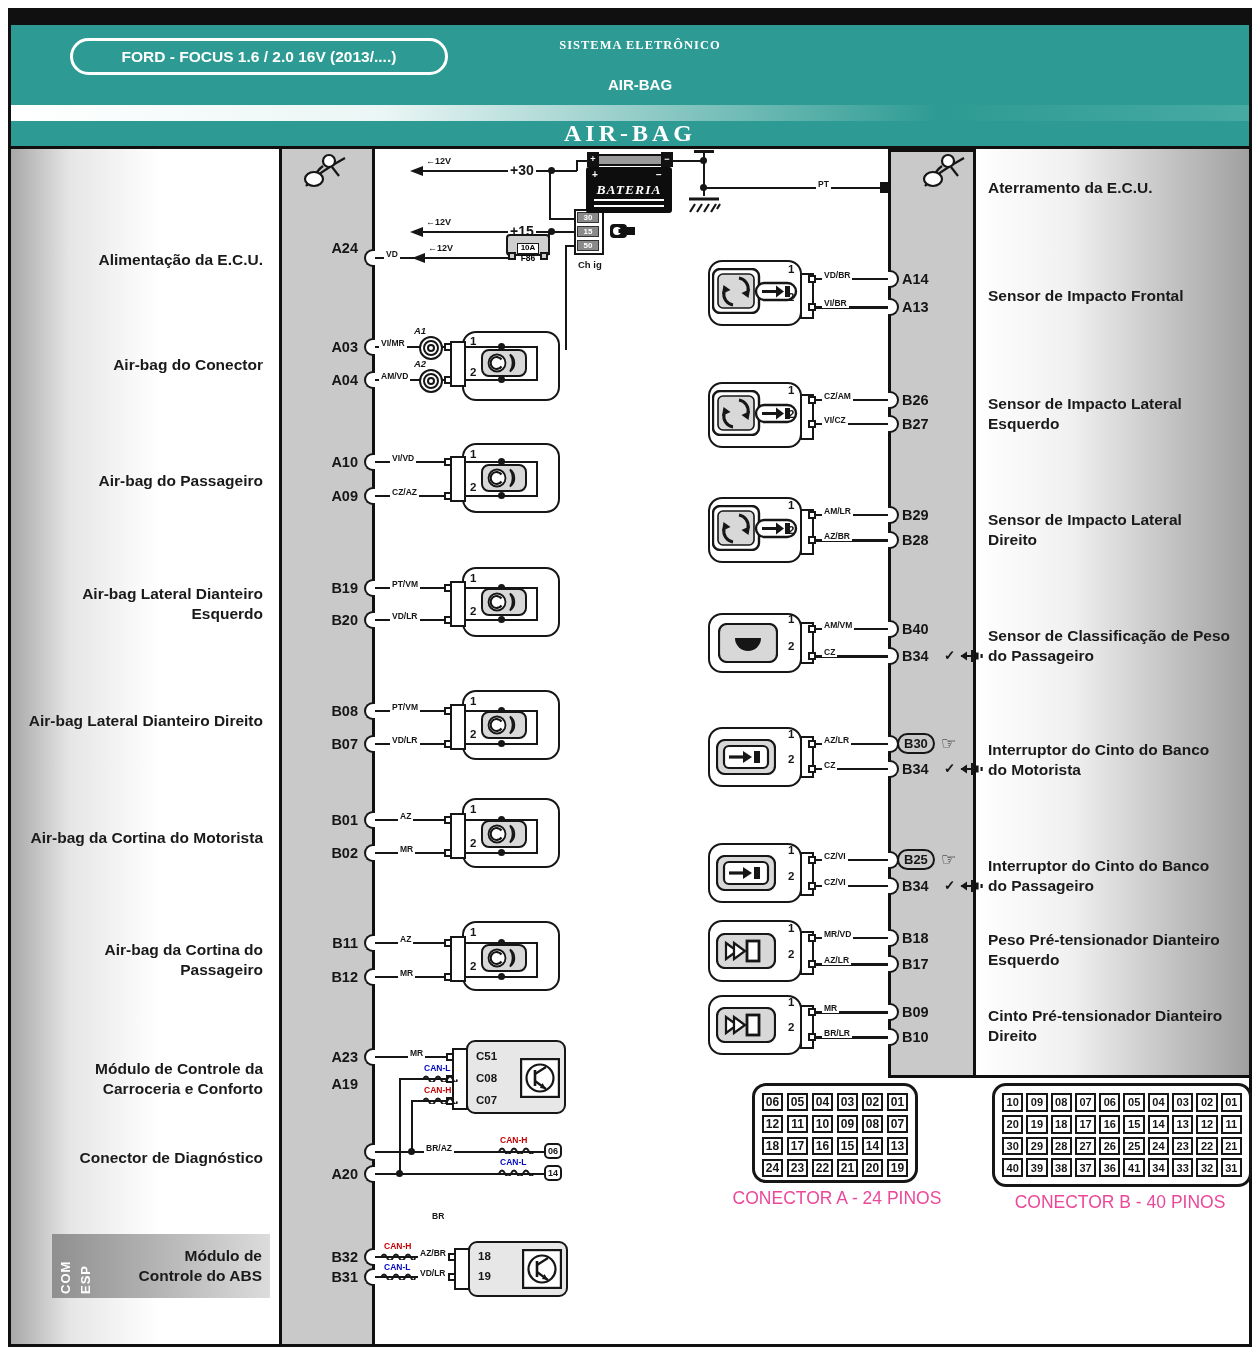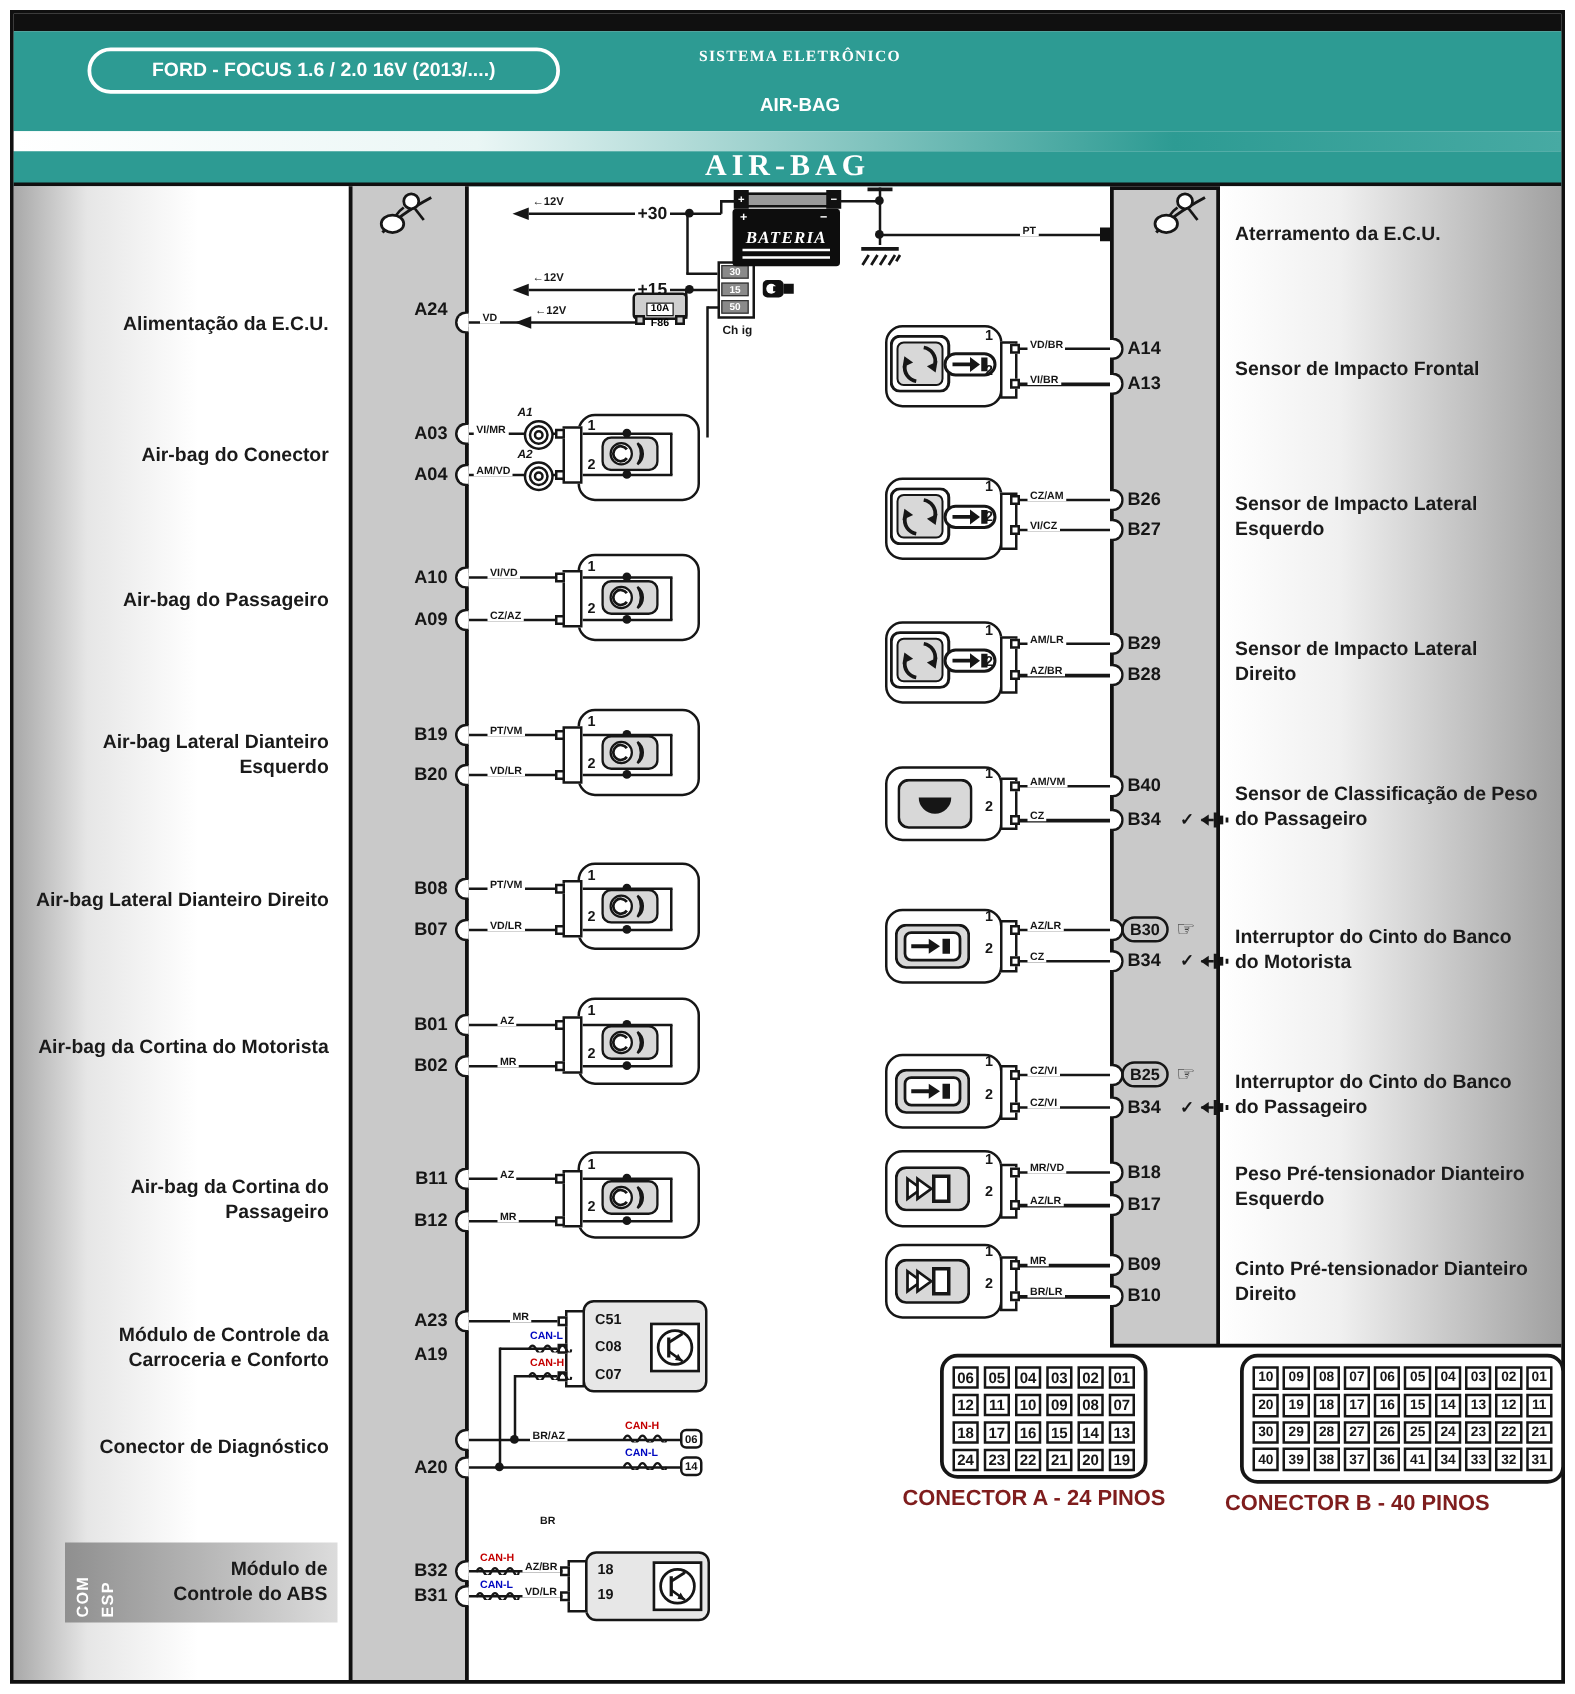--- a/index.html
+++ b/index.html
@@ -24,21 +24,21 @@
 .n{position:absolute;font-weight:bold;font-size:11.5px;color:#161616}
 .tri{position:absolute;width:0;height:0;border-top:5px solid transparent;border-bottom:5px solid transparent;border-right:13px solid #161616}
 .v12{position:absolute;font-weight:bold;font-size:9px;color:#161616;white-space:nowrap}
 .red{color:#c40000}.blu{color:#0008c0}
 .canlab{position:absolute;font-weight:bold;font-size:8.5px;line-height:1;white-space:nowrap}
 .oval{position:absolute;border:2.5px solid #161616;border-radius:15px;padding:1px 5px;font-weight:bold;font-size:13px;color:#161616;background:transparent}
 .hand{position:absolute;font-size:17px;color:#161616}
 .chk{position:absolute;font-weight:bold;font-size:13.5px;color:#161616}
 .grid{position:absolute;background:#fff;border:3px solid #161616;border-radius:14px;display:grid;gap:4px;padding:7px}
 .cell{border:2.5px solid #161616;background:#fff;display:flex;align-items:center;justify-content:center;font-weight:bold;font-size:12px;color:#161616}
-.ctitle{position:absolute;font-weight:bold;font-size:17.5px;color:#7f1d1d;}
+.ctitle{position:absolute;font-weight:normal;font-size:17.5px;color:#ec4899;text-align:center}
 .dlc{position:absolute;border:2.5px solid #161616;border-radius:5px;font-weight:bold;font-size:9px;padding:1px 2px;background:#fff;color:#161616}
 .teal{background:#2d9b93}
 .hdr-serif{font-family:"Liberation Serif",serif;color:#fff;font-weight:bold}
 .vert{position:absolute;writing-mode:vertical-rl;transform:rotate(180deg);font-weight:bold;font-size:13px;color:#fff;letter-spacing:1px}
 .fuse{position:absolute;background:#cfcfcf;border:2px solid #161616;border-radius:4px;text-align:center}
 .igncell{position:absolute;width:22px;height:11px;background:#8a8a8a;color:#fff;font-weight:bold;font-size:8px;display:flex;align-items:center;justify-content:center;border:1px solid #333}
 .mpin{position:absolute;font-weight:bold;font-size:11.5px;color:#161616}
 </style>
 </head>
 <body>

